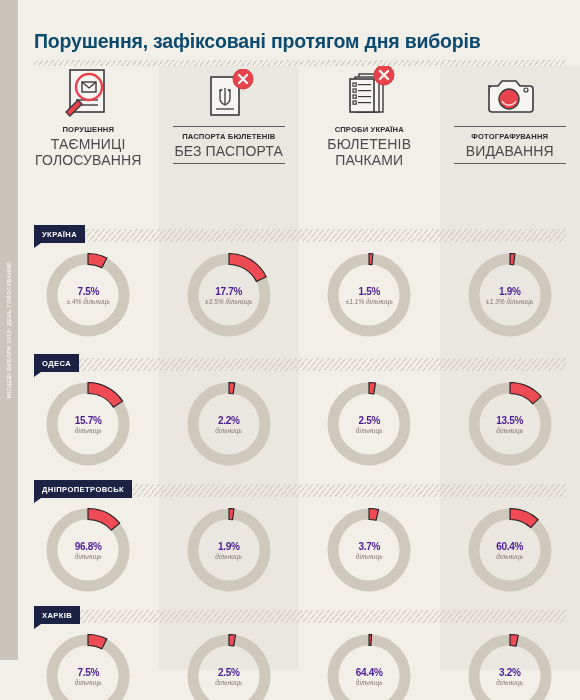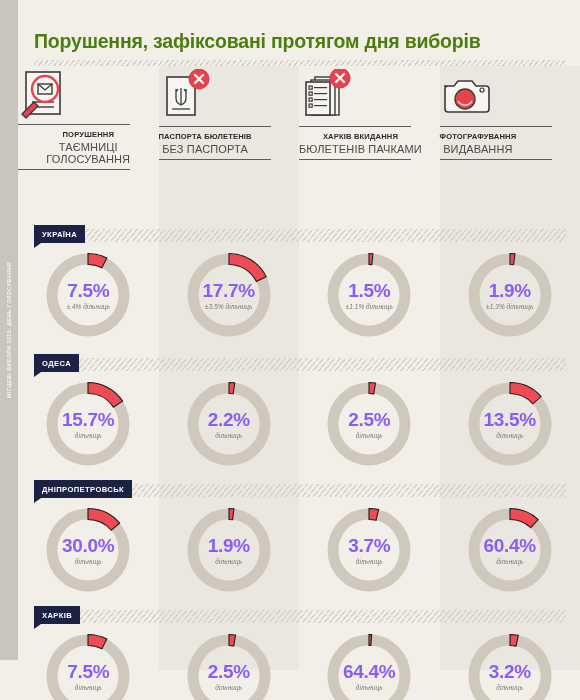--- a/index.html
+++ b/index.html
@@ -43,21 +43,21 @@
     border-left:4.5px solid transparent;
     border-right:4.5px solid transparent;
     border-top:6px solid #f7f5f1;
   }
 
   
   .sheet{ position:absolute; left:18px; top:0; right:0; bottom:0; }
 
   .title{
     position:absolute; left:16px; top:30px;
-    font-size:19.5px; font-weight:bold; color:#4d7c0f;
+    font-size:19.5px; font-weight:bold; color:#0c4a6e;
     letter-spacing:-.2px;
   }
   .title-rule{
     position:absolute; left:16px; top:60px; right:14px; height:6px;
     background-image:repeating-linear-gradient(
       -50deg,#cfcac1 0 1px,transparent 1px 4px);
   }
 
   
   .band{
@@ -65,27 +65,27 @@
     background:#eae7e0;
   }
 
   
   .head-row{
     position:absolute; left:0; top:66px; right:0; height:104px;
     display:flex;
   }
   .head-cell{
     flex:1 1 0; position:relative;
-    display:flex; flex-direction:column; align-items:flex-start;
+    display:flex; flex-direction:column; align-items:center;
   }
   .head-icon{ height:58px; display:flex; align-items:center; justify-content:center; }
   .head-rule-top{ width:112px; height:1.4px; background:#5c5c5c; margin-top:2px; }
   .head-label{ text-align:center; padding-top:5px; }
   .head-l1{ font-size:7.6px; font-weight:bold; color:#2b2b2b; letter-spacing:.15px; }
-  .head-l2{ font-size:11px; color:#4a4a4a; letter-spacing:.15px; margin-top:1.5px; }
+  .head-l2{ font-size:14px; color:#4a4a4a; letter-spacing:.15px; margin-top:1.5px; }
   .head-rule-bot{ width:112px; height:1.4px; background:#5c5c5c; margin-top:4px; }
 
   
   .region-row{ position:absolute; left:0; right:0; }
   .region-head{ position:relative; height:22px;margin-top:47px; }
   .hatch{
     position:absolute; left:16px; right:14px; top:4px; height:13px;
     background-image:repeating-linear-gradient(
       -50deg,#d6d1c7 0 1.2px,transparent 1.2px 4.2px);
   }
@@ -103,21 +103,21 @@
   }
 
   .charts{ display:flex; }
   .chart-cell{ flex:1 1 0; display:flex; justify-content:center; align-items:flex-start; }
   .donut{ position:relative; width:96px; height:96px; }
   .donut svg{ display:block; }
   .donut .center{
     position:absolute; left:0; right:0; top:50%;
     transform:translateY(-50%); text-align:center;
   }
-  .val{ font-size:19px; font-weight:bold; color:#8b5cf6; letter-spacing:-.3px;text-align:center; }
+  .val{ font-size:10px; font-weight:bold; color:#4c1d95; letter-spacing:-.3px;text-align:center; }
   .sub{ font-size:6.4px; color:#7b766c; font-style:italic; margin-top:1px; letter-spacing:.1px; }
 
 </style>
 </head>
 <body>
 
 <div class="left-rail">
   <span class="rail-text">МІСЦЕВІ ВИБОРИ 2015: ДЕНЬ ГОЛОСУВАННЯ</span>
 </div>
 
@@ -188,21 +188,21 @@
               <line x1="15" y1="30.6" x2="28" y2="30.6"></line>
         <rect x="10" y="35" width="3.2" height="3.2"></rect>
               <line x1="15" y1="36.6" x2="28" y2="36.6"></line>
       </g>
       <circle cx="41" cy="9" r="10" fill="#e8434d" stroke="#cf3b43" stroke-width="1"></circle>
       <path d="M37 5 L45 13 M45 5 L37 13" stroke="#f7f5f1" stroke-width="2.4" stroke-linecap="round"></path>
           </svg>
         </div>
      <div class="head-rule-top"></div>
      <div class="head-label">
-       <div class="head-l1">ХАРКІВ ВКИДАННЯ</div>
+       <div class="head-l1">СПРОБИ УКРАЇНА</div>
        <div class="head-l2">БЮЛЕТЕНІВ ПАЧКАМИ</div>
      </div>
      <div class="head-rule-bot"></div>
       </div>
       <div class="head-cell">
         <div class="head-icon">
           <svg width="52" height="52" viewBox="0 0 52 52">
       <path d="M4 17 h10 l4 -5 h14 l4 5 h10 a3 3 0 0 1 3 3 v20 a3 3 0 0 1 -3 3 h-38 a3 3 0 0 1 -3 -3 v-20 a3 3 0 0 1 3 -3 z" fill="#f7f5f1" stroke="#3a3a3a" stroke-width="1.6"></path>
       <circle cx="25" cy="30" r="10" fill="#e8434d" stroke="#3a3a3a" stroke-width="1.4"></circle>
       <path d="M18 32 a8 8 0 0 0 14 0" fill="none" stroke="#f7f5f1" stroke-width="1.3"></path>
@@ -337,21 +337,21 @@
        <div class="tag">ДНІПРОПЕТРОВСЬК</div>
      </div>
      <div class="charts">
           <div class="chart-cell">
       <div class="donut">
         <svg width="96" height="96" viewBox="0 0 96 96">
                 <circle cx="48" cy="48" r="36" fill="none" stroke="#cfc9bd" stroke-width="11"></circle>
                 <path d="M48,6.5 A41.5,41.5 0 0 1 79.64136420697508,21.147177594868065 L71.25449658584915,28.264793172131952 A30.5,30.5 0 0 0 48,17.5 Z" fill="#ef4b54" stroke="#1d1d1d" stroke-width="1.1" stroke-linejoin="miter"></path>
               </svg>
         <div class="center">
-          <div class="val">30.0%</div>
+          <div class="val">96.8%</div>
           <div class="sub">дільниць</div>
         </div>
       </div>
           </div>
           <div class="chart-cell">
       <div class="donut">
         <svg width="96" height="96" viewBox="0 0 96 96">
                 <circle cx="48" cy="48" r="36" fill="none" stroke="#cfc9bd" stroke-width="11"></circle>
                 <path d="M48,6.5 A41.5,41.5 0 0 1 52.94253214393709,6.795371910352735 L51.632463382893526,17.717080560620683 A30.5,30.5 0 0 0 48,17.5 Z" fill="#ef4b54" stroke="#1d1d1d" stroke-width="1.1" stroke-linejoin="miter"></path>
               </svg>

